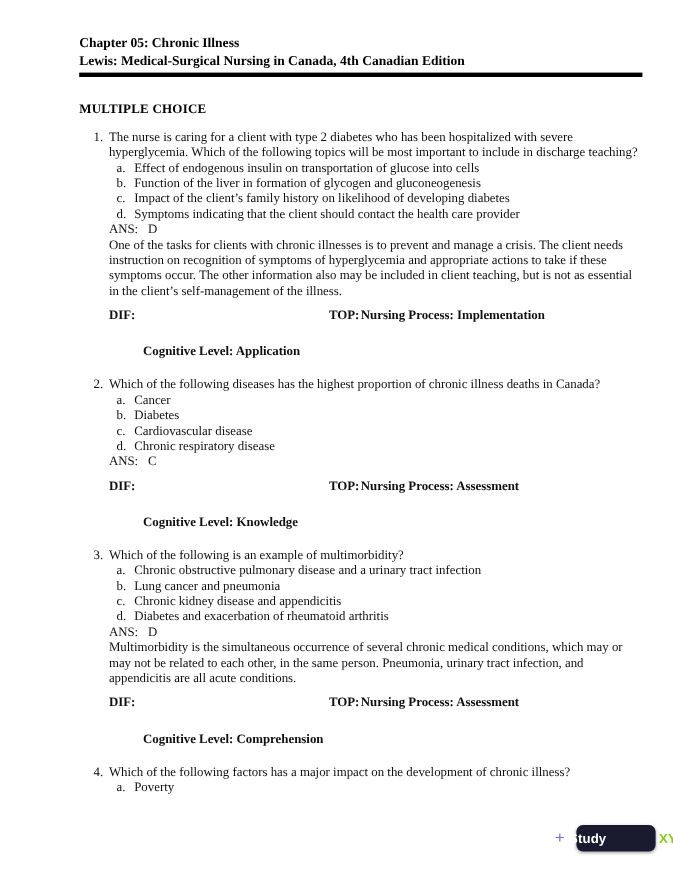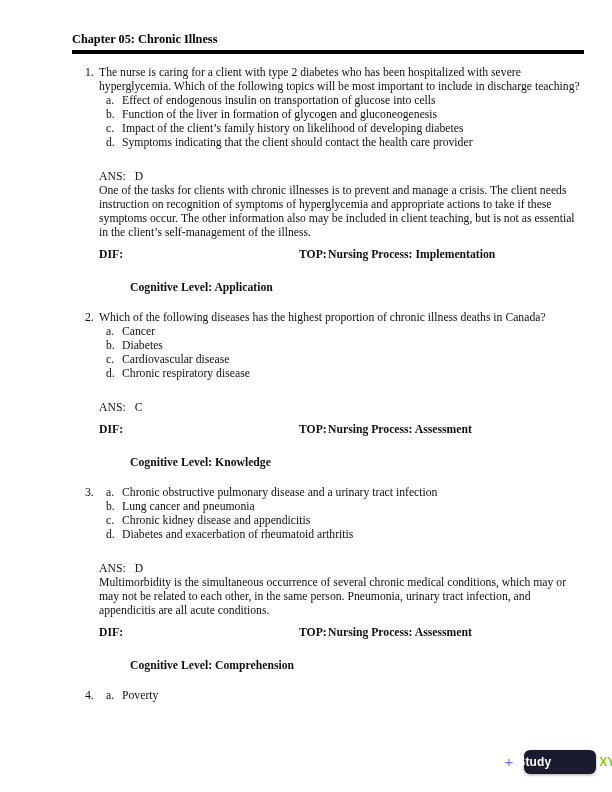--- a/index.html
+++ b/index.html
@@ -22,21 +22,21 @@
   .questions { margin-top:12px; }
   .question { display:flex; margin-top:16px; }
   .question.first { margin-top:0; }
   .q-num { flex:none; width:27px; padding-left:13px; }
   .q-body { flex:1; min-width:0; }
 
   .opt { display:flex; }
   .opt-letter { flex:none; width:23px; padding-left:7px; }
   .opt-text { flex:1; }
 
-  .ans-line { margin-top:20px; }
+  .ans-line { margin-top:0; }
   .ans-letter { margin-left:9px; }
 
   .meta-row { display:flex; margin-top:8px; white-space:nowrap;font-weight:bold; }
   .meta-dif-label { flex:none; width:31px; }
   .meta-dif-value { flex:none; width:169px;margin-top:33px; }
   .meta-top-label { flex:none; width:29px; }
   .meta-top-value { flex:none;text-align:right; }
 
   
   .studyxy-badge {
@@ -55,23 +55,25 @@
   .badge-study { color:#ffffff; }
   .badge-xy { color:#84cc16;padding-left:48px; }
 </style>
 </head>
 <body>
 
 <div class="page">
 
   <header class="doc-header">
     <div>Chapter 05: Chronic Illness</div>
+    <div>Lewis: Medical-Surgical Nursing in Canada, 4th Canadian Edition</div>
     <div class="header-rule"></div>
   </header>
 
+  <h2 class="section-title">MULTIPLE CHOICE</h2>
 
   <div class="questions">
 
     <article class="question first">
       <span class="q-num">1.</span>
       <div class="q-body">
         <p class="q-stem">The nurse is caring for a client with type 2 diabetes who has been hospitalized with severe hyperglycemia. Which of the following topics will be most important to include in discharge teaching?</p>
         <div class="opt">
           <span class="opt-letter">a.</span>
           <span class="opt-text">Effect of endogenous insulin on transportation of glucose into cells</span>
@@ -125,20 +127,21 @@
           <span class="meta-dif-value">Cognitive Level: Knowledge</span>
           <span class="meta-top-label">TOP:</span>
           <span class="meta-top-value">Nursing Process: Assessment</span>
         </p>
       </div>
     </article>
 
     <article class="question">
       <span class="q-num">3.</span>
       <div class="q-body">
+        <p class="q-stem">Which of the following is an example of multimorbidity?</p>
         <div class="opt">
           <span class="opt-letter">a.</span>
           <span class="opt-text">Chronic obstructive pulmonary disease and a urinary tract infection</span>
         </div>
         <div class="opt">
           <span class="opt-letter">b.</span>
           <span class="opt-text">Lung cancer and pneumonia</span>
         </div>
         <div class="opt">
           <span class="opt-letter">c.</span>
@@ -155,20 +158,21 @@
           <span class="meta-dif-value">Cognitive Level: Comprehension</span>
           <span class="meta-top-label">TOP:</span>
           <span class="meta-top-value">Nursing Process: Assessment</span>
         </p>
       </div>
     </article>
 
     <article class="question">
       <span class="q-num">4.</span>
       <div class="q-body">
+        <p class="q-stem">Which of the following factors has a major impact on the development of chronic illness?</p>
         <div class="opt">
           <span class="opt-letter">a.</span>
           <span class="opt-text">Poverty</span>
         </div>
       </div>
     </article>
 
   </div>
 </div>
 

